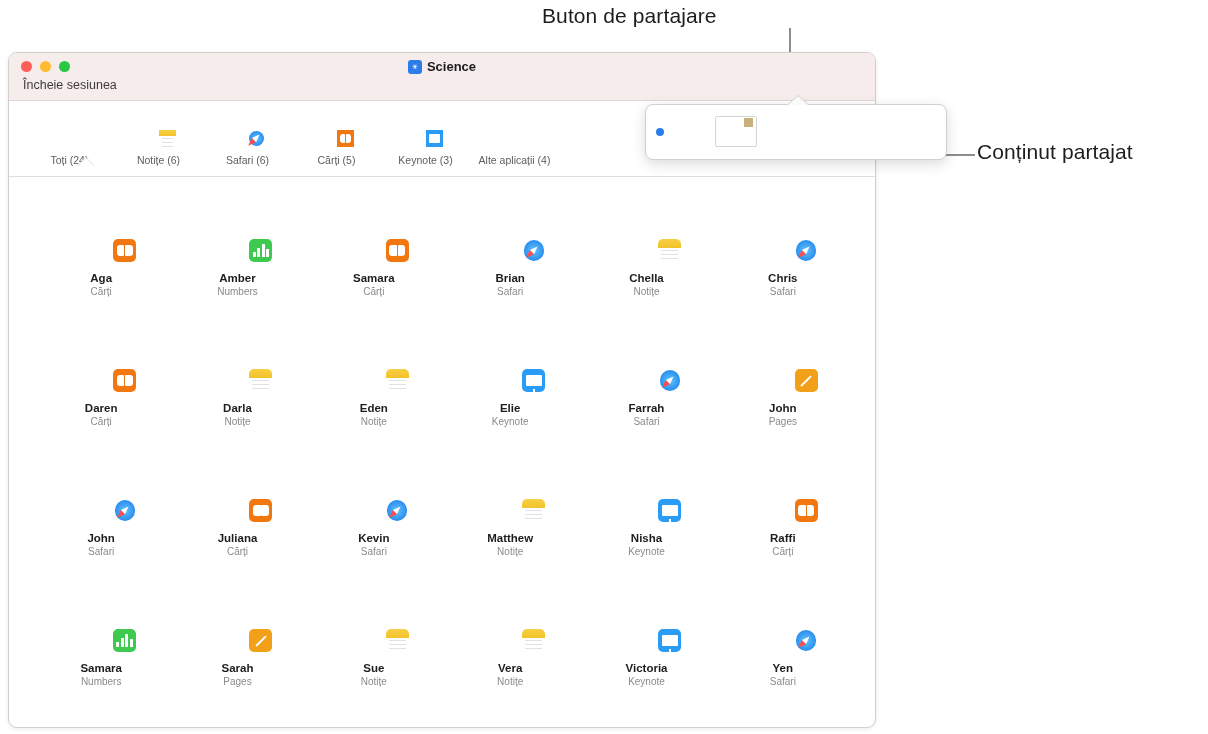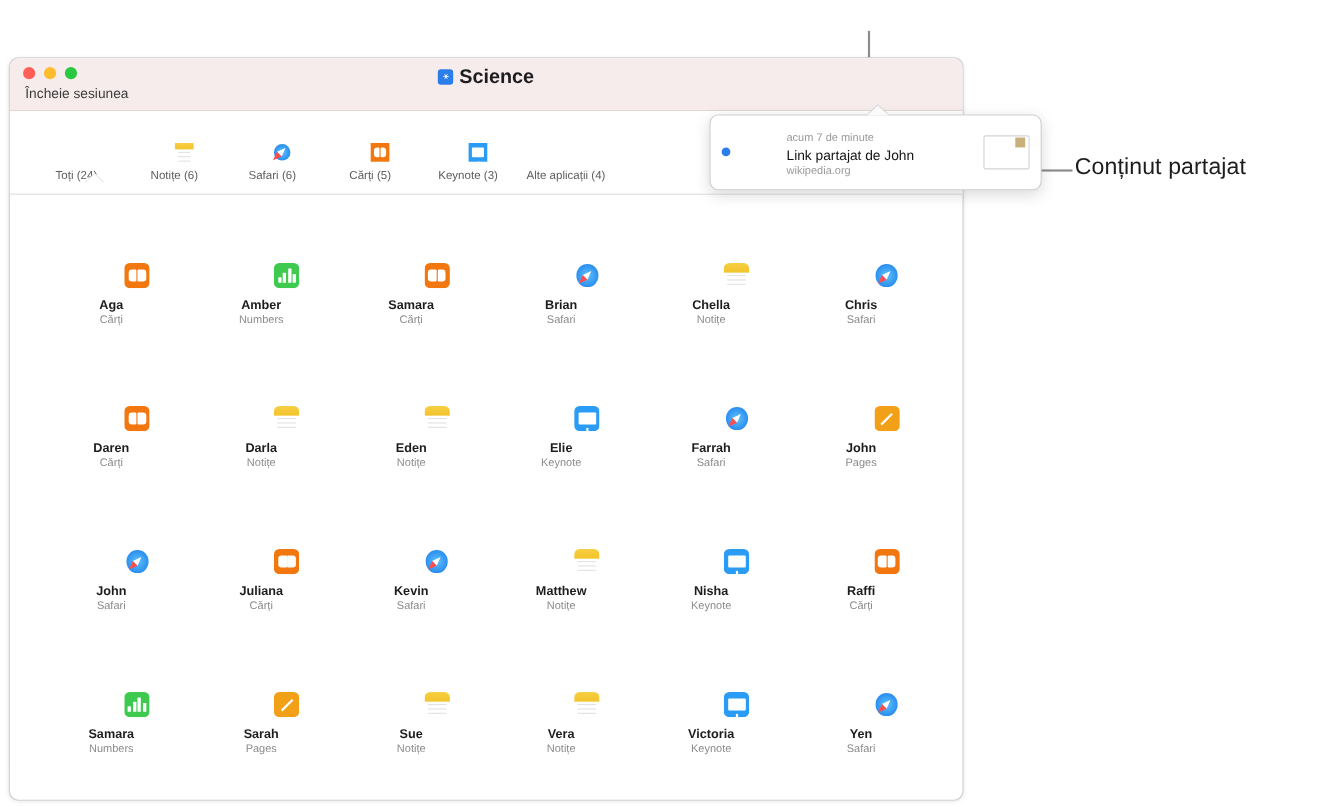--- a/index.html
+++ b/index.html
@@ -68,21 +68,21 @@
     position: absolute; left: 0; right: 0; top: 6px;
     display: flex; align-items: center; justify-content: center; gap: 5px;
     pointer-events: none;
   }
   #doc-title .appicon {
     width: 14px; height: 14px; border-radius: 3px;
     background: #2b7de9;
     display: flex; align-items: center; justify-content: center;
     font-size: 9px; color: #fff;
   }
-  #doc-title .t { font-size: 18px; font-weight: bold; color: #1d1d1f; }
+  #doc-title .t { font-size: 13px; font-weight: bold; color: #1d1d1f; }
   .tb-row { position: absolute; top: 71px; display: flex; align-items: center; }
   .tbicon {
     width: 24px; height: 22px;
     display: flex; align-items: center; justify-content: center;
     color: #6d6368;
   }
   .tbicon svg { display: block; }
 
   
   #segmented {
@@ -287,20 +287,21 @@
   .face { width:100%; height:100%; position:relative; }
   .face .bgp { position:absolute; inset:0; }
   .face .hair { position:absolute; left:12%; top:2%; width:76%; height:62%; border-radius:50% 50% 42% 42%; }
   .face .skin { position:absolute; left:26%; top:22%; width:48%; height:66%; border-radius:46% 46% 44% 44%; }
 </style>
 </head>
 <body>
 
 <div id="stage">
 
+  <div class="callout-text" id="callout-top">Buton de partajare</div>
   <div class="leader" id="leader-top-v"></div>
 
   <div class="callout-text" id="callout-right">Conținut partajat</div>
   <div class="leader" id="leader-right-h"></div>
 
   <div id="window">
 
     <div id="titlebar">
       <div class="traffic">
         <span class="light red"></span>
@@ -730,25 +731,20 @@
 
   <div id="popover">
     <div id="pop-arrow"></div>
     <div id="pop-body">
       <span id="unread-dot"></span>
       <span id="pop-avatar">
         <span class="face"><span class="bgp" style="background:#b9a898"></span>
           <span class="hair" style="background:#4a3224"></span>
           <span class="skin" style="background:#e3b791"></span></span>
       </span>
-      <span id="pop-texts">
-        <span id="pop-time">acum 7 de minute</span>
-        <div id="pop-title">Link partajat de John</div>
-        <div id="pop-sub">wikipedia.org</div>
-      </span>
       <span id="pop-thumb">
         <span class="bar"></span>
         <span class="blk"></span>
         <span class="row" style="width:60%"></span>
         <span class="row" style="width:52%"></span>
         <span class="row" style="width:58%"></span>
         <span class="row" style="width:45%"></span>
         <span class="row" style="width:55%"></span>
       </span>
     </div>

